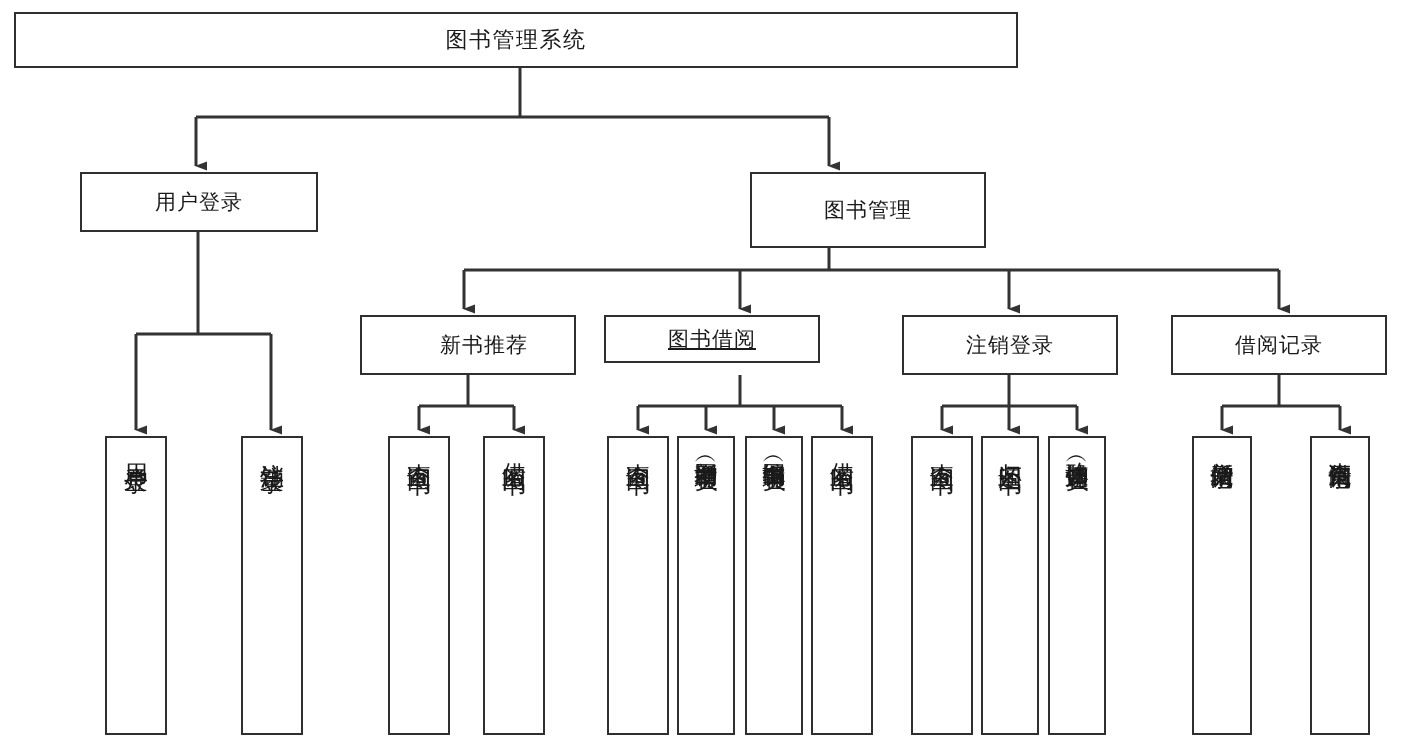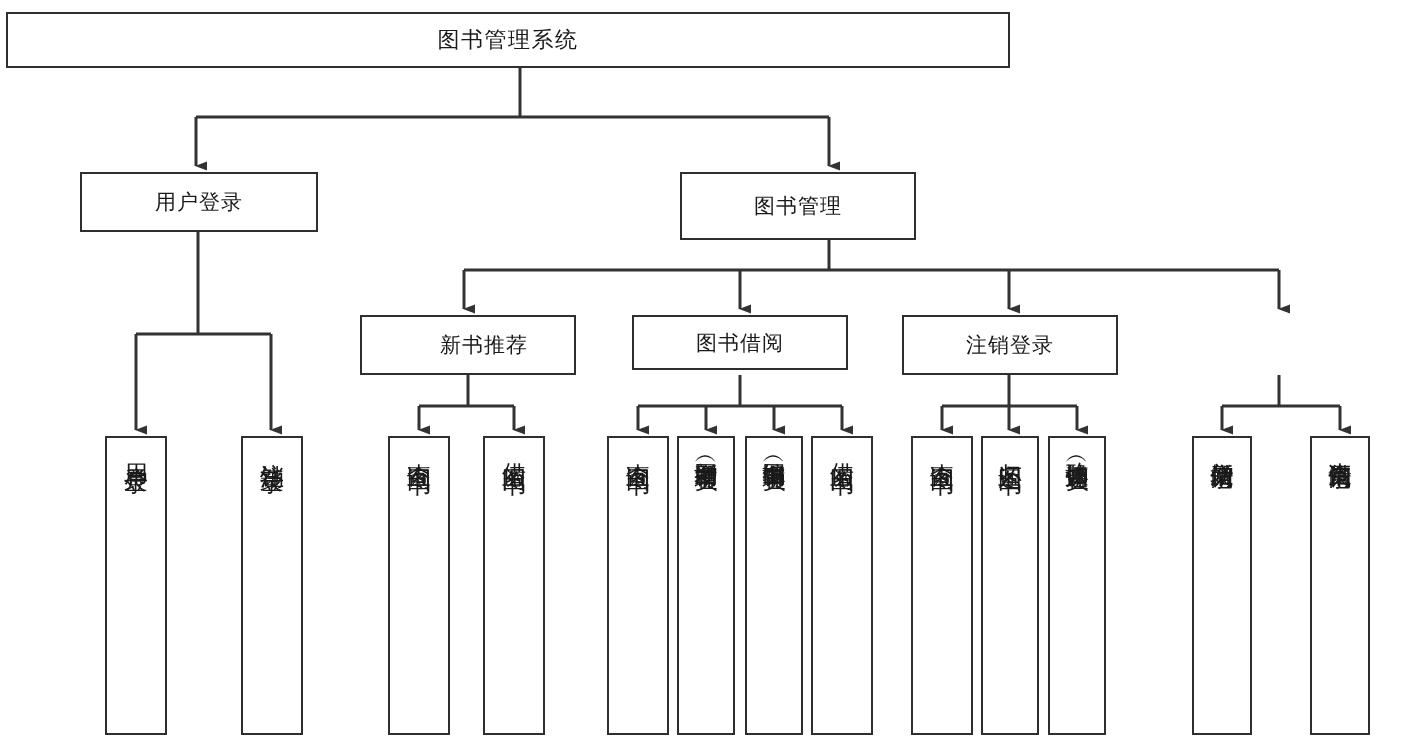--- a/index.html
+++ b/index.html
@@ -107,39 +107,42 @@
       <path d="M1009 406 L1009 430" marker-end="url(#arw)"></path>
       <path d="M1077 406 L1077 430" marker-end="url(#arw)"></path>
 
       <path d="M1279 375 L1279 406"></path>
       <path d="M1222 406 L1340 406"></path>
       <path d="M1222 406 L1222 430" marker-end="url(#arw)"></path>
       <path d="M1340 406 L1340 430" marker-end="url(#arw)"></path>
     </g>
   </svg>
 
-  <div class="node h-node" id="n-root" style="left:6px;top:12px;width:1004px;height:56px;">
+  <div class="node h-node" id="n-root" style="left:14px;top:12px;width:1004px;height:56px;">
     <span class="lbl">图书管理系统</span>
   </div>
 
   <div class="node h-node" style="left:80px;top:172px;width:238px;height:60px;">
     <span class="lbl">用户登录</span>
   </div>
-  <div class="node h-node" style="left:680px;top:172px;width:236px;height:68px;">
+  <div class="node h-node" style="left:750px;top:172px;width:236px;height:76px;">
     <span class="lbl">图书管理</span>
   </div>
 
   <div class="node h-node" style="left:360px;top:315px;width:216px;height:60px;padding-left:32px;">
     <span class="lbl">新书推荐</span>
   </div>
-  <div class="node h-node" style="left:632px;top:315px;width:216px;height:55px;">
+  <div class="node h-node" style="left:604px;top:315px;width:216px;height:48px;text-decoration:underline;">
     <span class="lbl">图书借阅</span>
   </div>
   <div class="node h-node" style="left:902px;top:315px;width:216px;height:60px;">
     <span class="lbl">注销登录</span>
+  </div>
+  <div class="node h-node" style="left:1171px;top:315px;width:216px;height:60px;">
+    <span class="lbl">借阅记录</span>
   </div>
 
   <div class="node v-node" style="left:105px;top:436px;width:62px;height:299px;">
     <span class="lbl">用户登录</span>
   </div>
   <div class="node v-node" style="left:241px;top:436px;width:62px;height:299px;">
     <span class="lbl">注销登录</span>
   </div>
 
   <div class="node v-node" style="left:388px;top:436px;width:62px;height:299px;">

